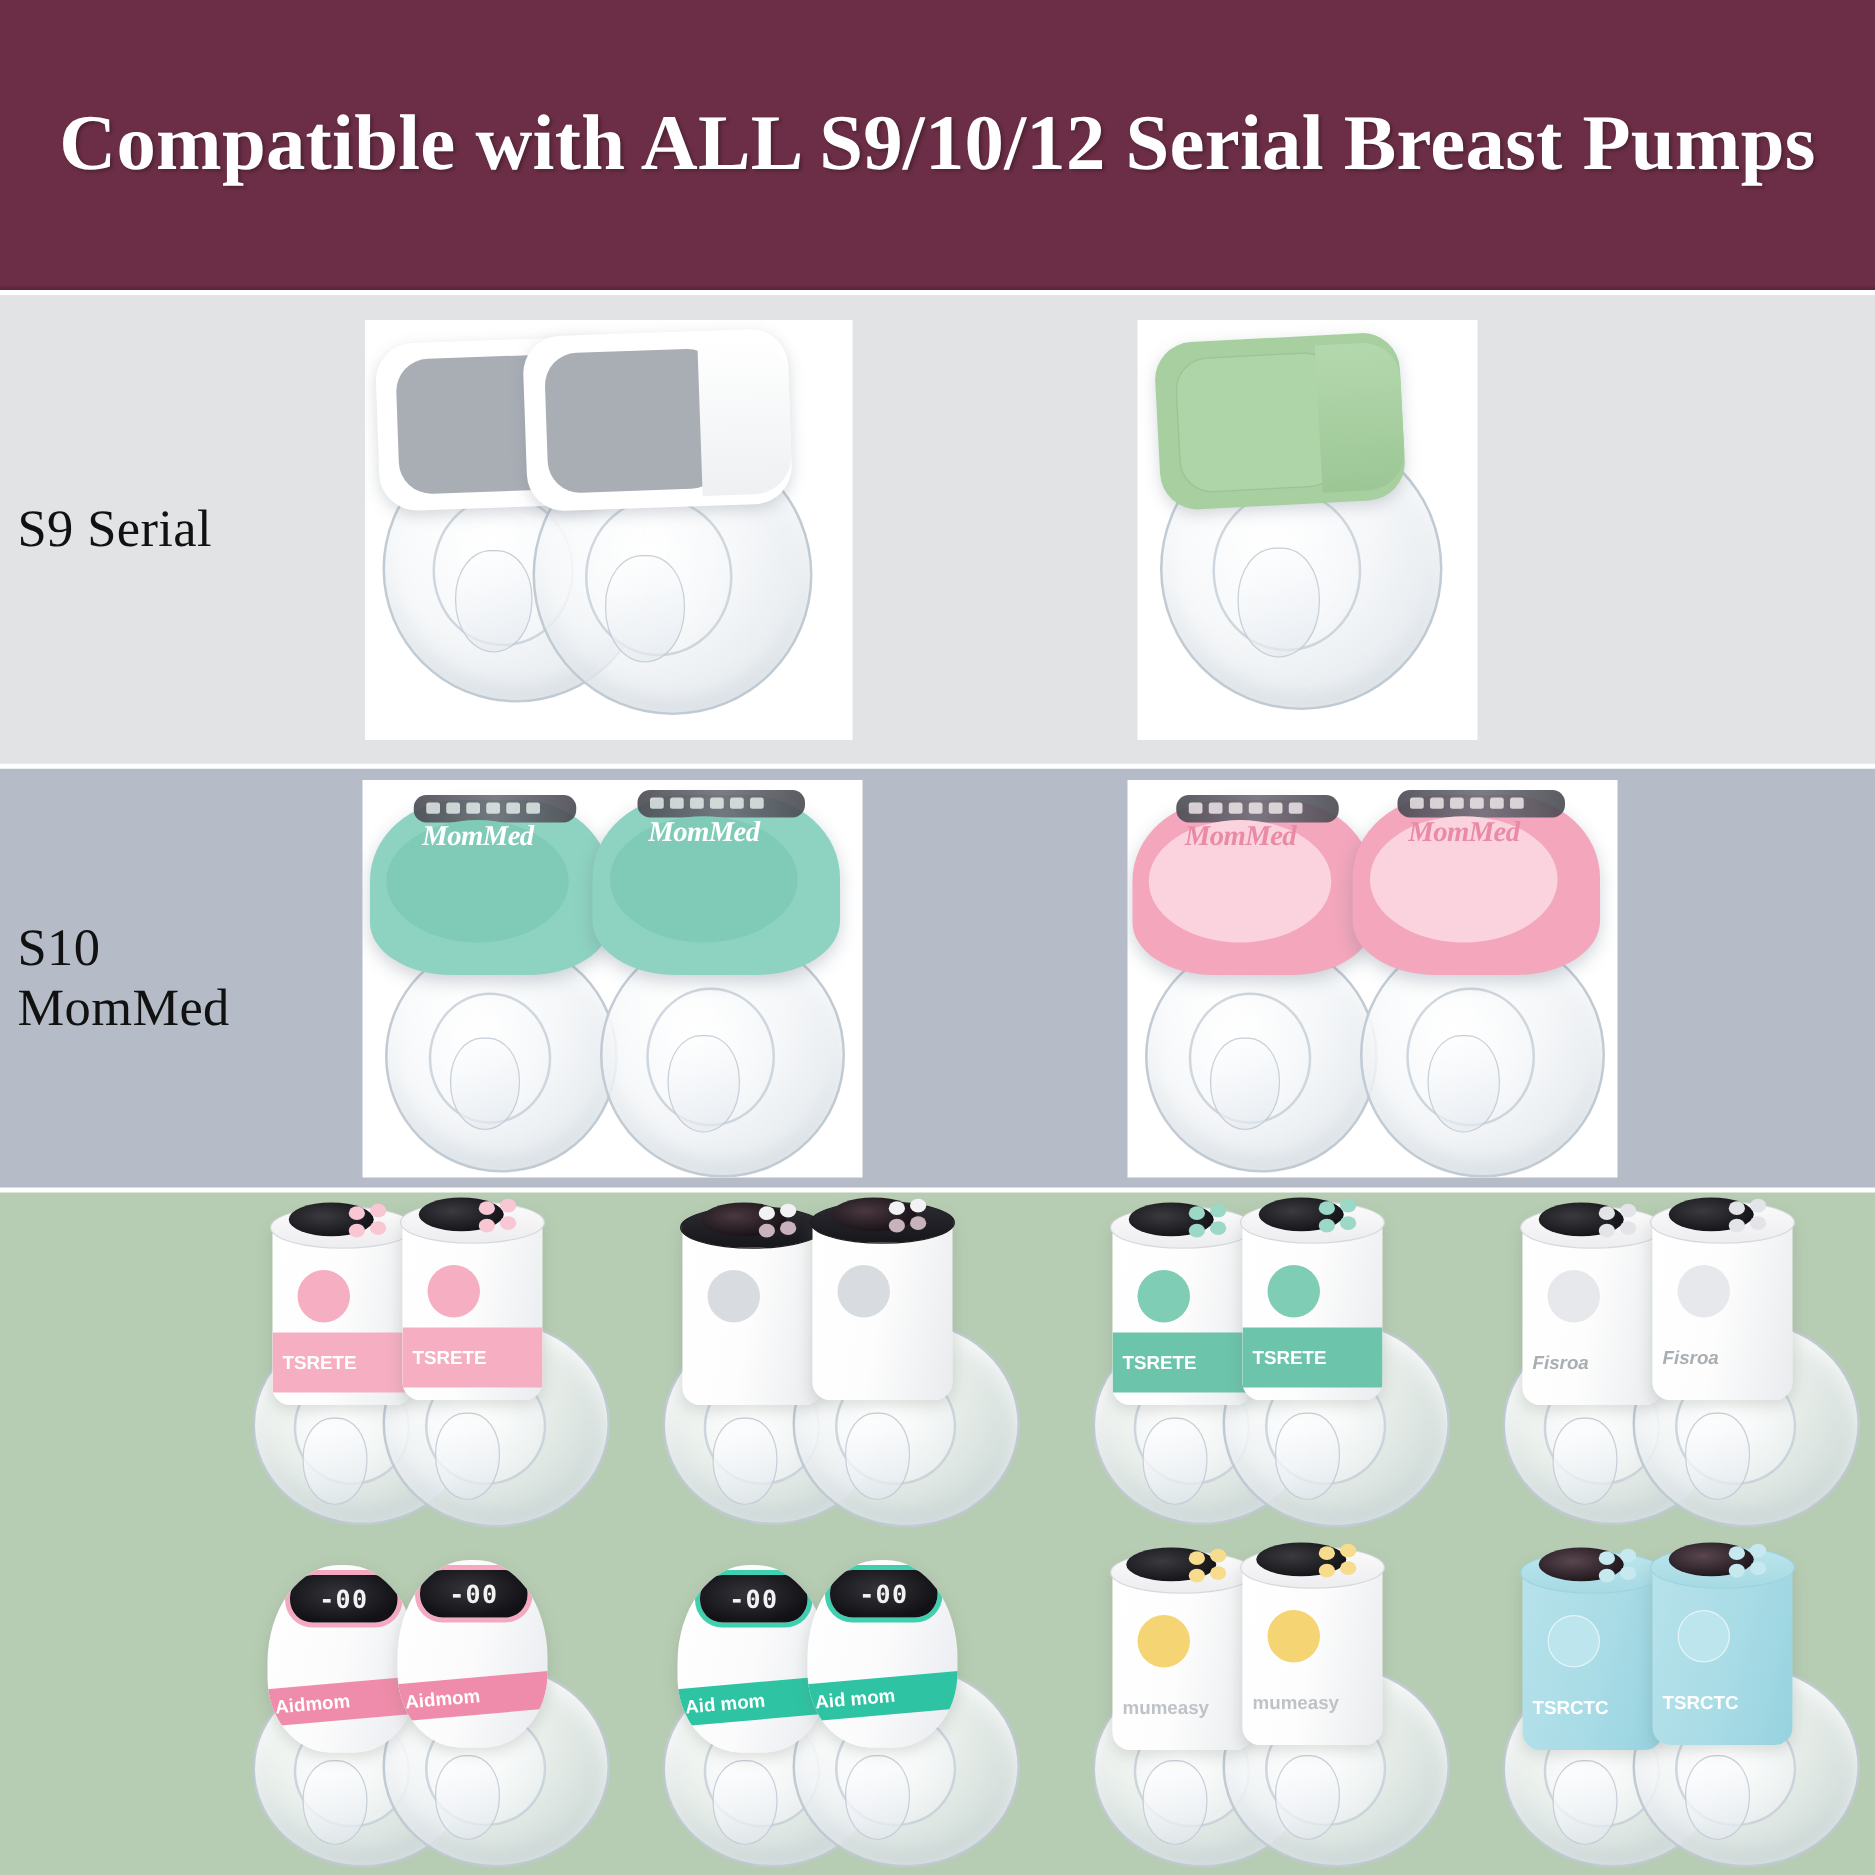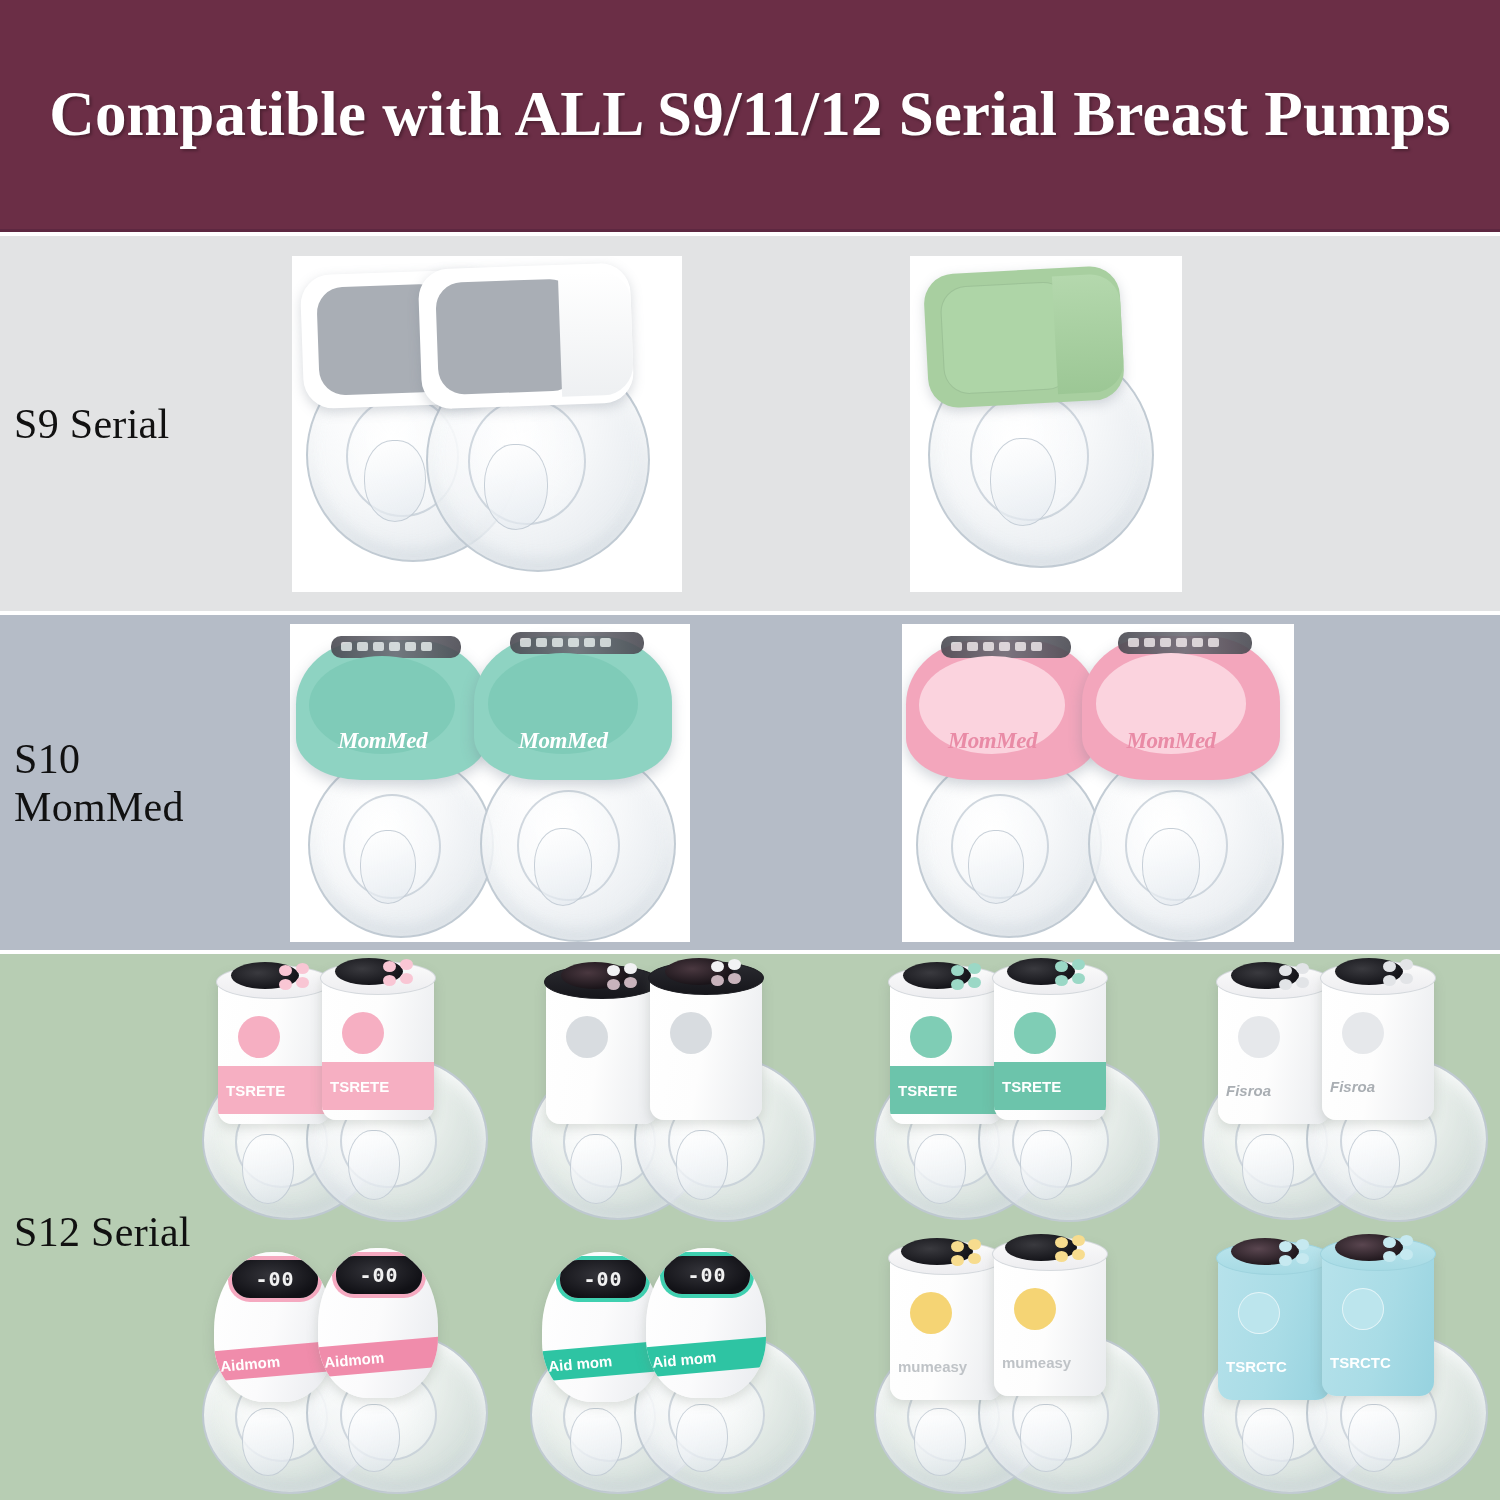--- a/index.html
+++ b/index.html
@@ -95,21 +95,21 @@
   }
   .s9-motor .side {
     position: absolute; right: 0; top: 6%; width: 34%; height: 88%;
     border-radius: 0 30px 30px 0;
   }
 
   
   .s10-motor { position: absolute; border-radius: 38% 38% 34% 34% / 46% 46% 30% 30%;
                box-shadow: 0 5px 14px rgba(110,122,136,0.32); }
   .s10-face { position: absolute; left: 7%; top: 12%; width: 76%; height: 70%;
-              border-radius: 50%; display:flex; align-items:flex-end; justify-content:center; }
+              border-radius: 50%; display:flex; align-items:flex-start; justify-content:center; }
   .s10-logo { font-family: "Liberation Serif", "DejaVu Serif", serif;
               font-style: italic; font-weight: 700; letter-spacing: -0.5px; }
   .s10-strip { position: absolute; left: 18%; top: -4px; width: 68%; height: 22px;
                border-radius: 10px; background: linear-gradient(90deg,#4a4a52,#6f6f78,#4a4a52); opacity:.9; }
   .s10-strip i { position: absolute; top: 6px; width: 11px; height: 9px; border-radius: 2px;
                  background: rgba(255,255,255,0.75); }
 
   
   .s12-unit { position: absolute; width: 128px; height: 290px; }
   .s12-body {
@@ -163,21 +163,21 @@
     transform: rotate(-5deg);
     display: flex; align-items: center; padding-left: 12px;
   }
 </style>
 </head>
 <body>
 
 <div class="page">
 
   <div class="banner">
-    <div class="banner-title">Compatible with ALL S9/11/12 Serial Breast Pumps</div>
+    <div class="banner-title">Compatible with ALL S9/10/12 Serial Breast Pumps</div>
   </div>
 
   <div class="row row-s9">
     <div class="row-label">S9 Serial</div>
     <div class="row-body">
 
       <div class="card card-s9a">
         <div class="pump" style="left:14px; top:92px; width:214px; height:214px;">
           <div class="flange" style="left:0; top:0; width:214px; height:214px;"></div>
           <div class="valve" style="left:58px; top:92px; width:62px; height:82px;"></div>
@@ -287,21 +287,20 @@
           <div class="s10-face" style="background:#FBD3DE;">
             <span class="s10-logo" style="color:#E98BA6; font-size:23px;">MomMed</span>
           </div>
         </div>
       </div>
 
     </div>
   </div>
 
   <div class="row row-s12">
-    <div class="row-label s12" style="position:absolute; left:0; top:254px;">S12 Serial</div>
 
     <div style="position:absolute; left:196px; top:10px; width:1300px; height:262px;">
 
       <div style="position:absolute; left:0; top:0; width:300px; height:262px;">
         <div class="flange" style="left:6px; top:96px; width:176px; height:160px;"></div>
         <div class="flange" style="left:110px; top:92px; width:182px; height:166px;"></div>
         <div class="valve" style="left:46px; top:170px; width:52px; height:70px;"></div>
         <div class="valve" style="left:152px; top:166px; width:52px; height:70px;"></div>
 
         <div class="s12-unit" style="left:14px; top:8px;">

